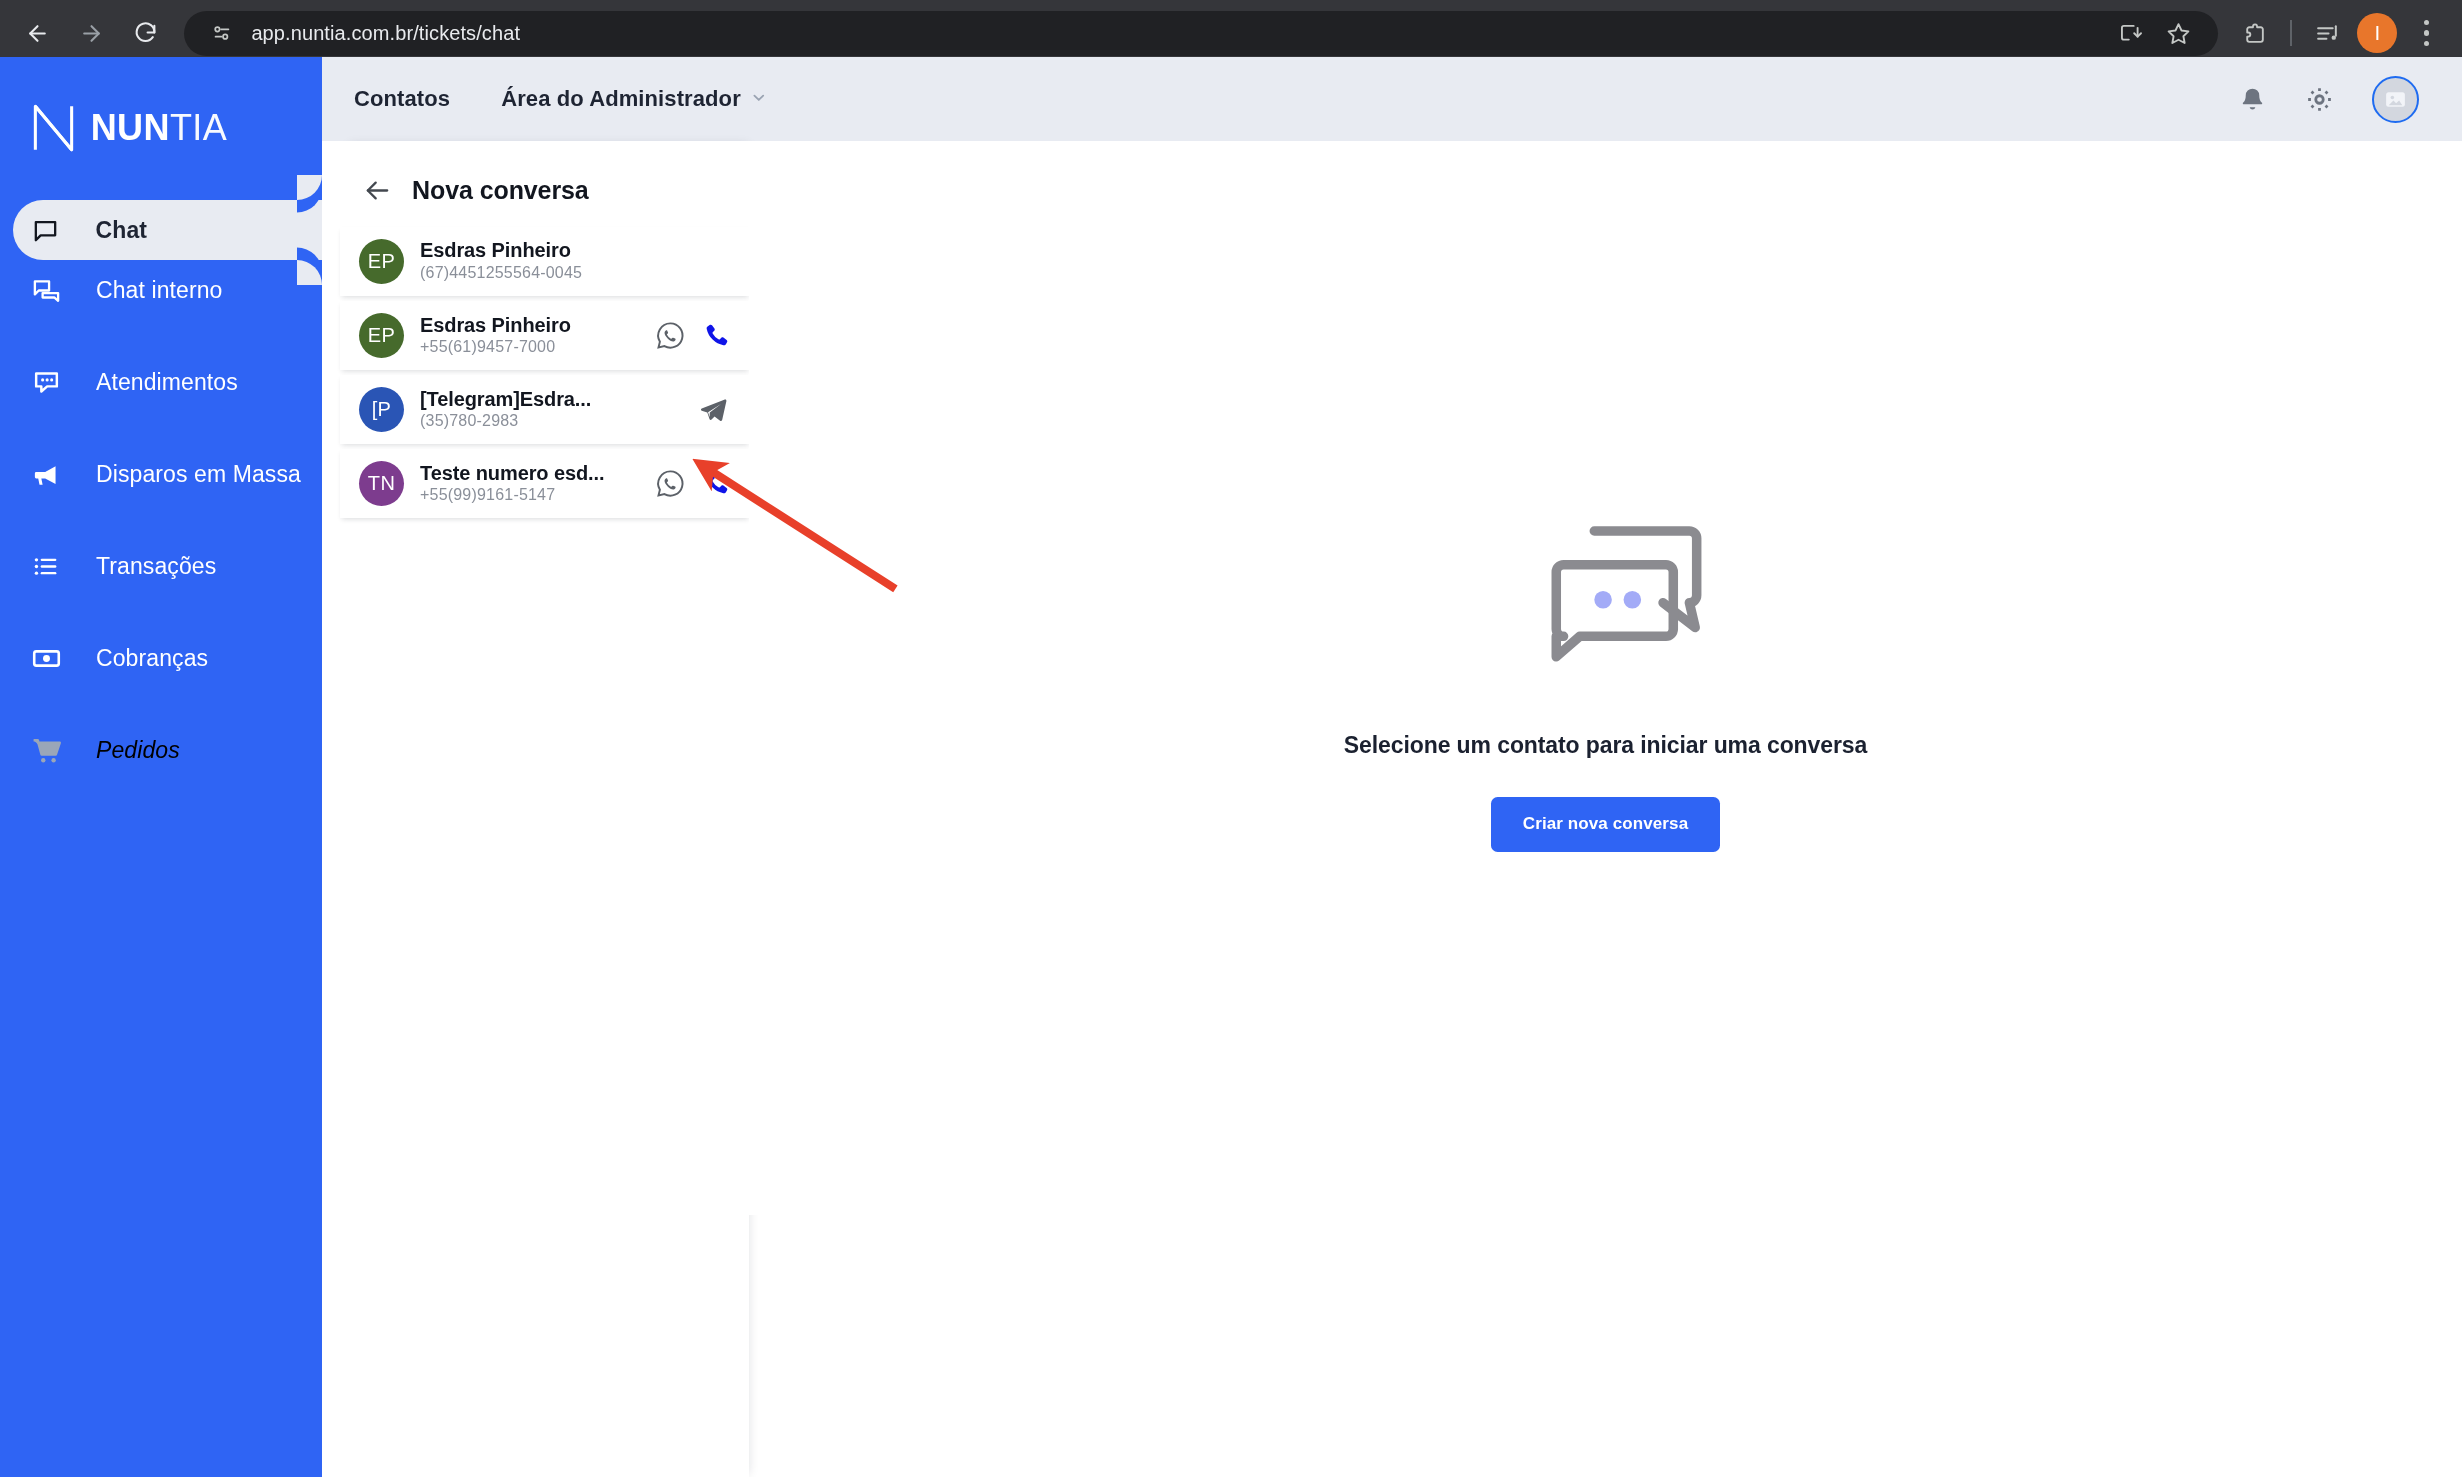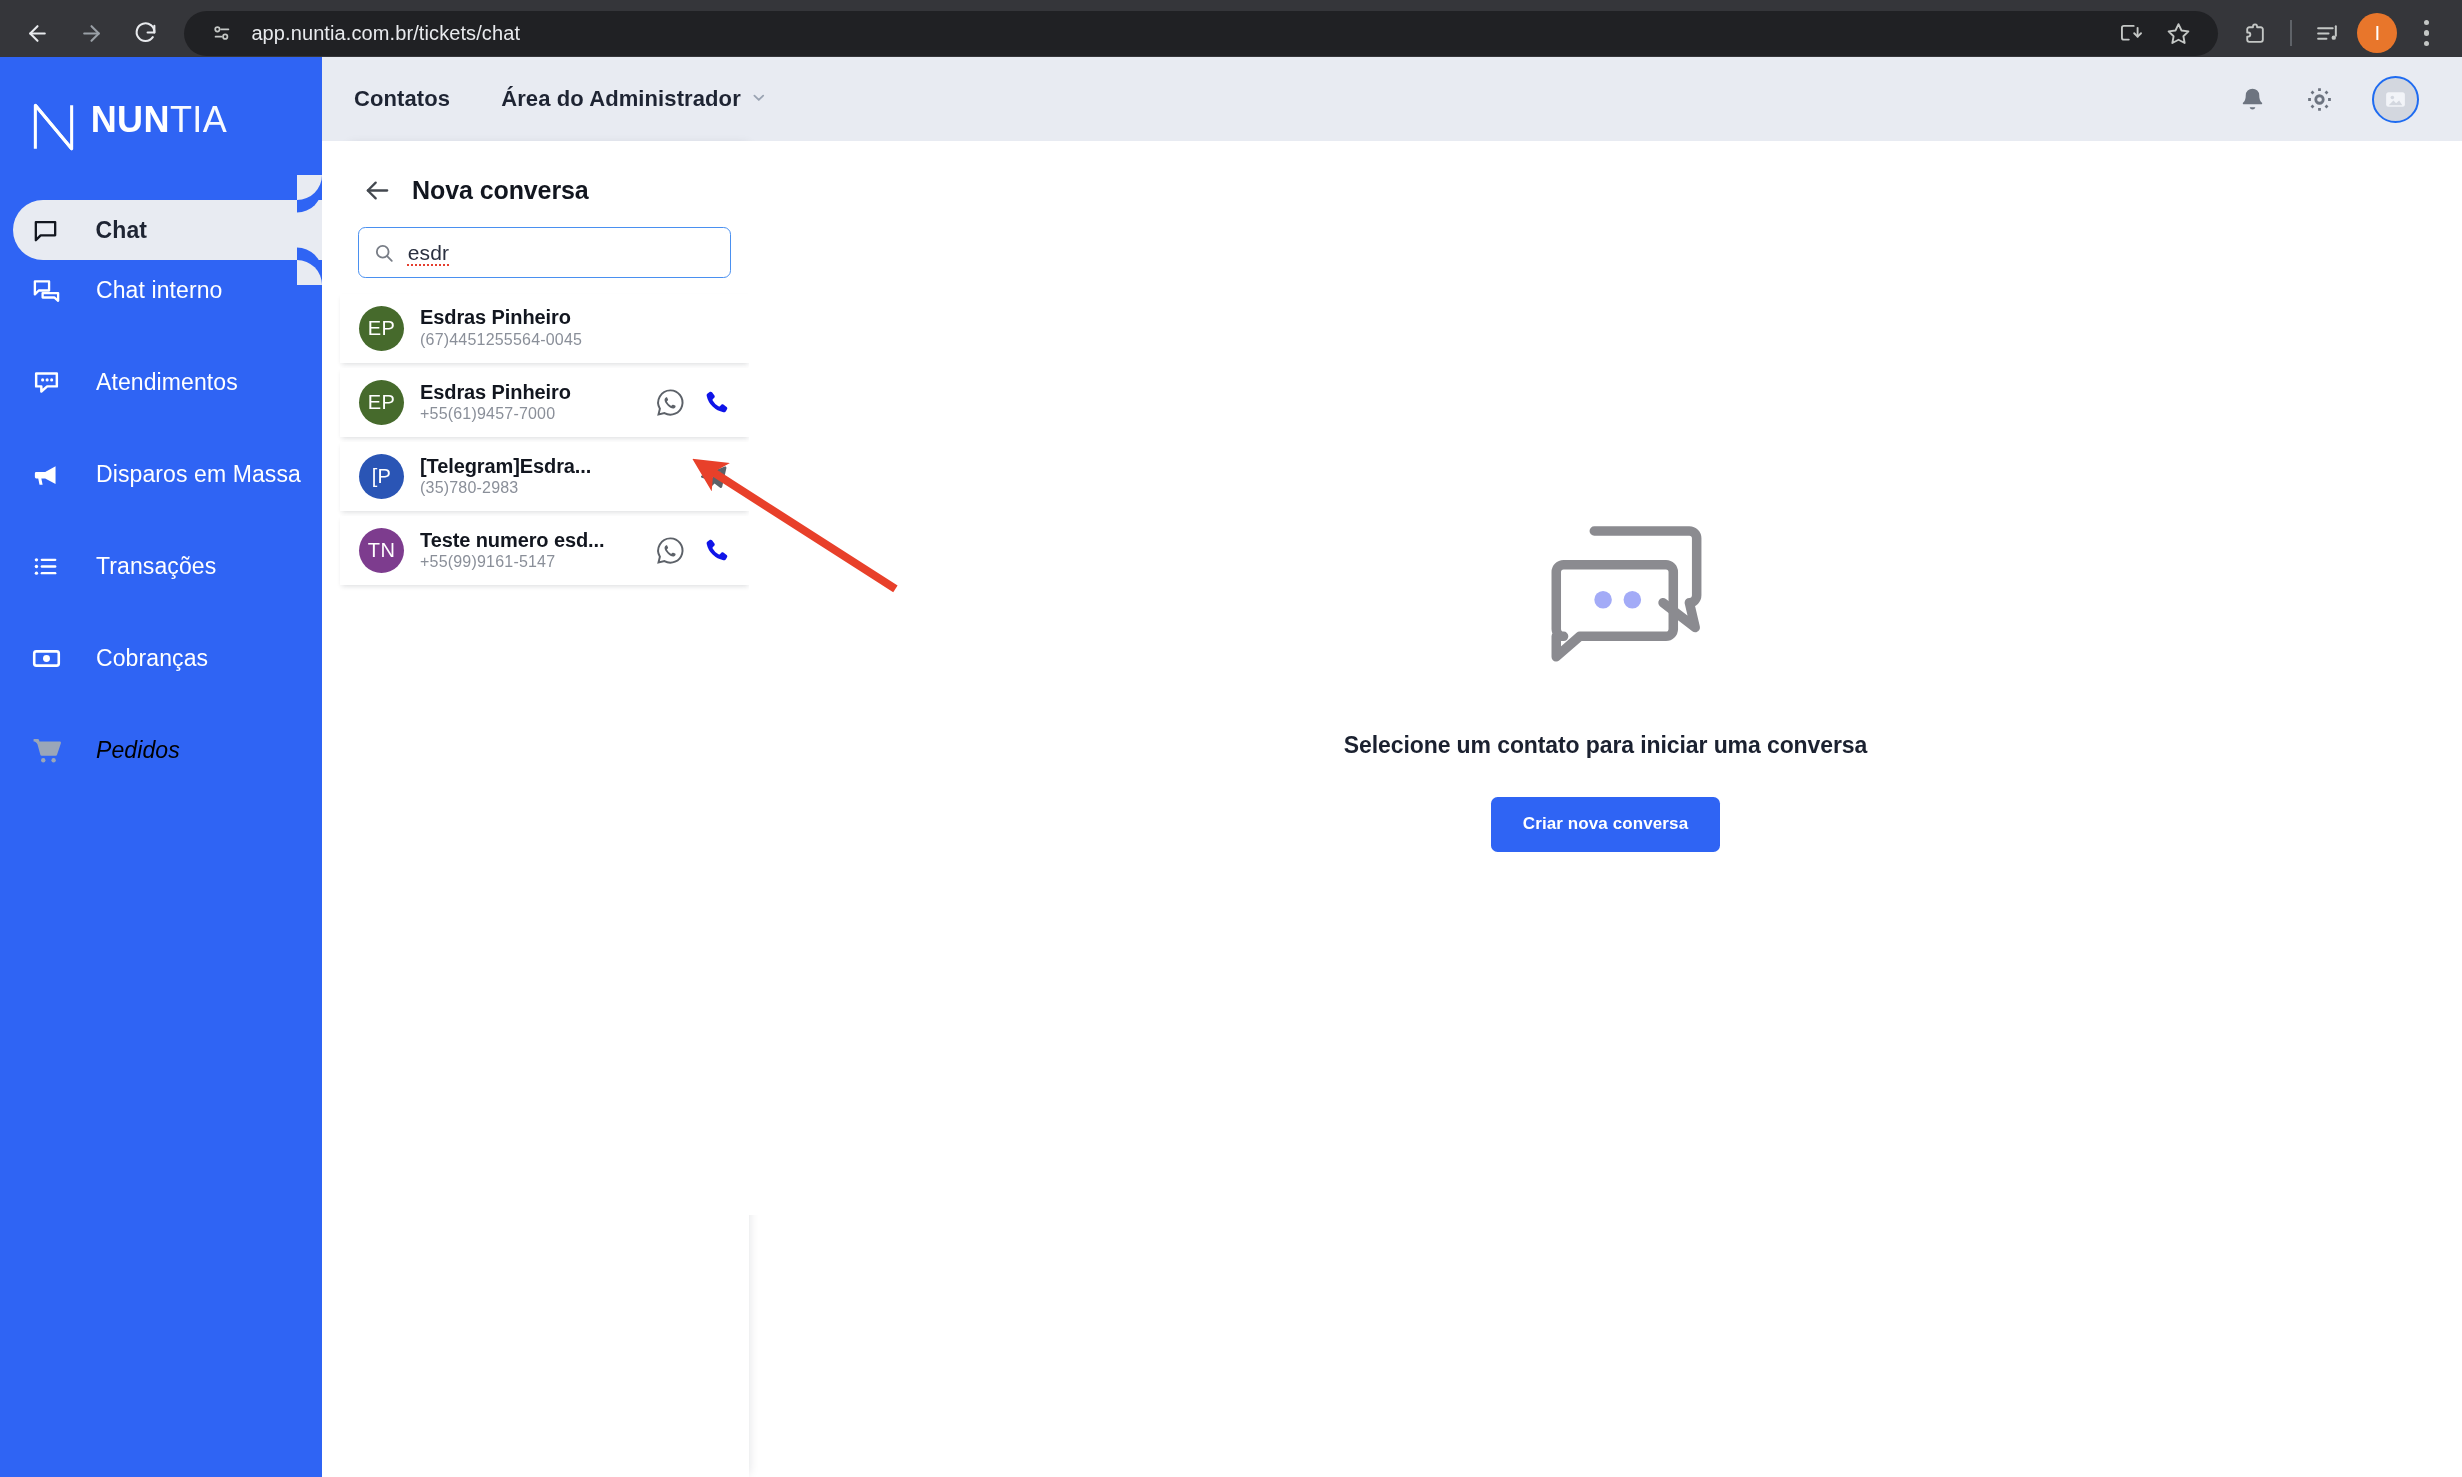--- a/index.html
+++ b/index.html
@@ -47,21 +47,21 @@
 
   
   .app{ position:absolute; left:0; top:57px; width:2462px; height:1420px; background:#fff; }
 
   
   .sidebar{
     position:absolute; left:0; top:0; width:322px; height:1420px;
     background:#2f64f4;
   }
   .logo{
-    display:flex; gap:14.7px;
+    display:flex; align-items:center; gap:14.7px;
     margin:45px 0 0 31px; height:51px;
   }
   .logo-mark{ width:45px; height:50px; flex:none; }
   .logo-text{ font-size:36px; letter-spacing:0.4px; line-height:1; white-space:nowrap;}
   .logo-text .b{ color:#fff; font-weight:700; }
   .logo-text .t{ color:#fff; font-weight:300; opacity:.97;}
 
   .nav{ margin-top:47px; }
   .nav-item{
     position:relative; display:flex; align-items:center; gap:27px;
@@ -377,31 +377,20 @@
     <div class="panel-head">
       <span class="back-btn">
         <svg width="29" height="29" viewBox="0 0 24 24" fill="none" stroke="#43484f" stroke-width="1.9" stroke-linecap="round" stroke-linejoin="round">
             <line x1="20" y1="12" x2="4" y2="12"></line>
             <polyline points="10.5 5.5 4 12 10.5 18.5"></polyline>
           </svg>
       </span>
       <h1 class="panel-title">Nova conversa</h1>
     </div>
 
-    <div class="search-wrap">
-      <div class="search-box">
-        <span class="mag">
-          <svg width="22" height="22" viewBox="0 0 24 24" fill="none" stroke="#787d86" stroke-width="2" stroke-linecap="round">
-              <circle cx="10.6" cy="10.6" r="6.4"></circle>
-              <line x1="15.4" y1="15.4" x2="20.5" y2="20.5"></line>
-            </svg>
-        </span>
-        <span class="search-val">esdr</span>
-      </div>
-    </div>
 
     <div class="results">
 
       <div class="c-row">
         <div class="c-av" style="background:#466a2c">
           <span>EP</span>
         </div>
         <div class="c-txt">
           <div class="c-name">Esdras Pinheiro</div>
           <div class="c-phone">(67)4451255564-0045</div>

